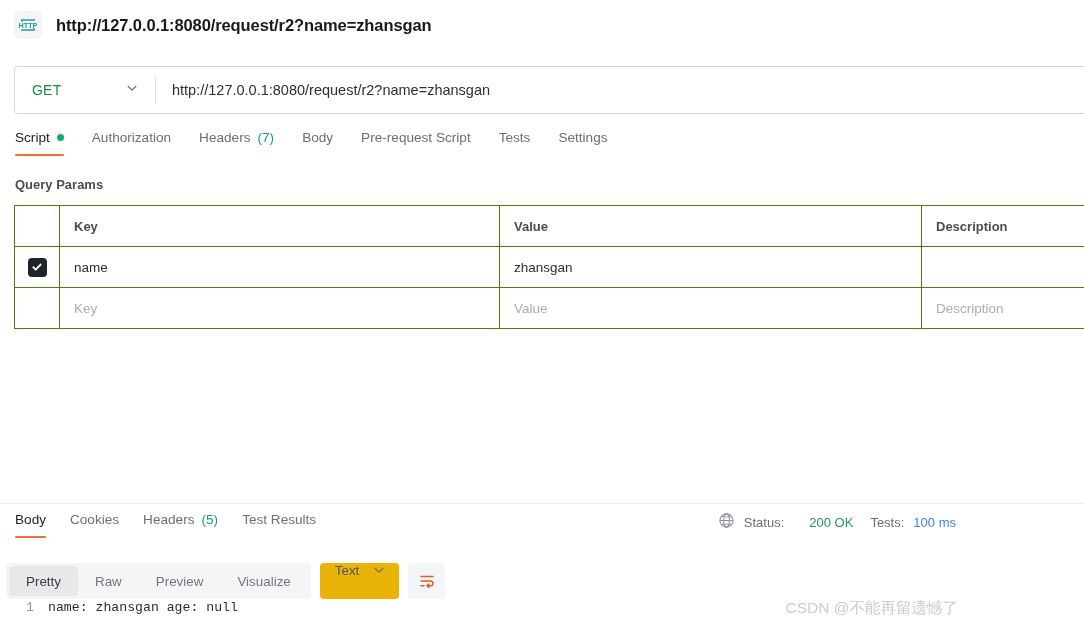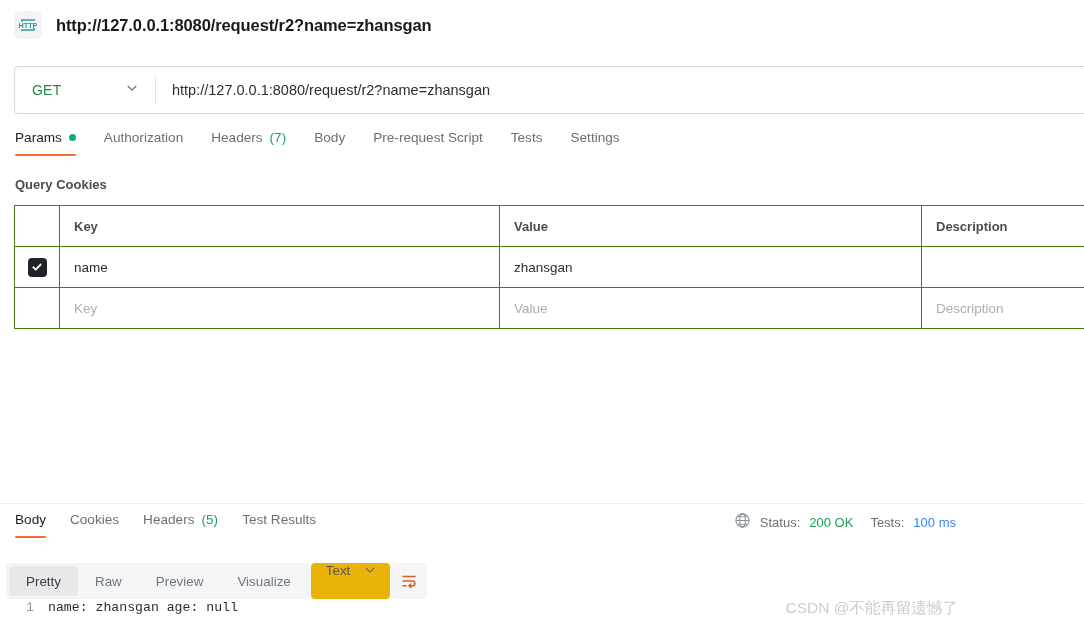--- a/index.html
+++ b/index.html
@@ -111,27 +111,27 @@
     height: 38px; display: flex; align-items: flex-start; padding-left: 6px;
   }
   .resp-tabs .rtab { margin-right: 24px; padding: 4px 0 11px 0; font-size: 13.6px;}
 
   .status-group {
     position: absolute; right: 12px; top: 512px;
     display: flex; align-items: center; gap: 9px;
     font-size: 13px; color: #6b6f76;
   }
   .globe { width: 17px; height: 17px; color:#8b9096; }
-  .status-val { color: #1f9d59; font-weight: normal; }
+  .status-val { color: #1f9d59; font-weight: normal; margin-left: 16px; }
   .time-val { color: #3b82f6; }
 
   
   .body-toolbar {
     position: absolute; left: 6px; top: 563px;
-    display: flex; align-items: center; 
+    display: flex; align-items: center; gap: 9px;
   }
   .seg {
     display: flex; align-items: center; background:#f4f5f6;
     border-radius: 4px; height: 36px; padding: 3px;
   }
   .seg-item {
     font-size: 13.4px; color: #73777d; padding: 0 17px;
     height: 30px; display:flex; align-items:center; border-radius:3px;
     cursor: pointer; white-space:nowrap;
   }
@@ -188,21 +188,21 @@
           <path d="M3.5 6 L8 10.5 L12.5 6" stroke="currentColor" stroke-width="1.3" stroke-linecap="round" stroke-linejoin="round"></path>
         </svg>
       </span>
     </div>
     <div class="method-sep"></div>
     <input class="url-input" type="text" value="http://127.0.0.1:8080/request/r2?name=zhansgan" style="">
   </div>
 
   <div class="req-tabs">
     <div class="rtab active">
-      <span>Params</span>
+      <span>Script</span>
       <span class="dot-green"></span>
     </div>
     <div class="rtab">
       <span>Authorization</span>
     </div>
     <div class="rtab">
       <span>Headers</span>
       <span class="cnt">(7)</span>
     </div>
     <div class="rtab">
@@ -212,21 +212,21 @@
       <span>Pre-request Script</span>
     </div>
     <div class="rtab">
       <span>Tests</span>
     </div>
     <div class="rtab">
       <span>Settings</span>
     </div>
   </div>
 
-  <div class="qp-label">Query Cookies</div>
+  <div class="qp-label">Query Params</div>
 
   <table class="ptable">
     <tbody>
         <tr>
       <th class="col-chk"></th>
       <th class="col-key">Key</th>
       <th class="col-val">Value</th>
       <th class="col-desc">Description</th>
     </tr>
     <tr>

